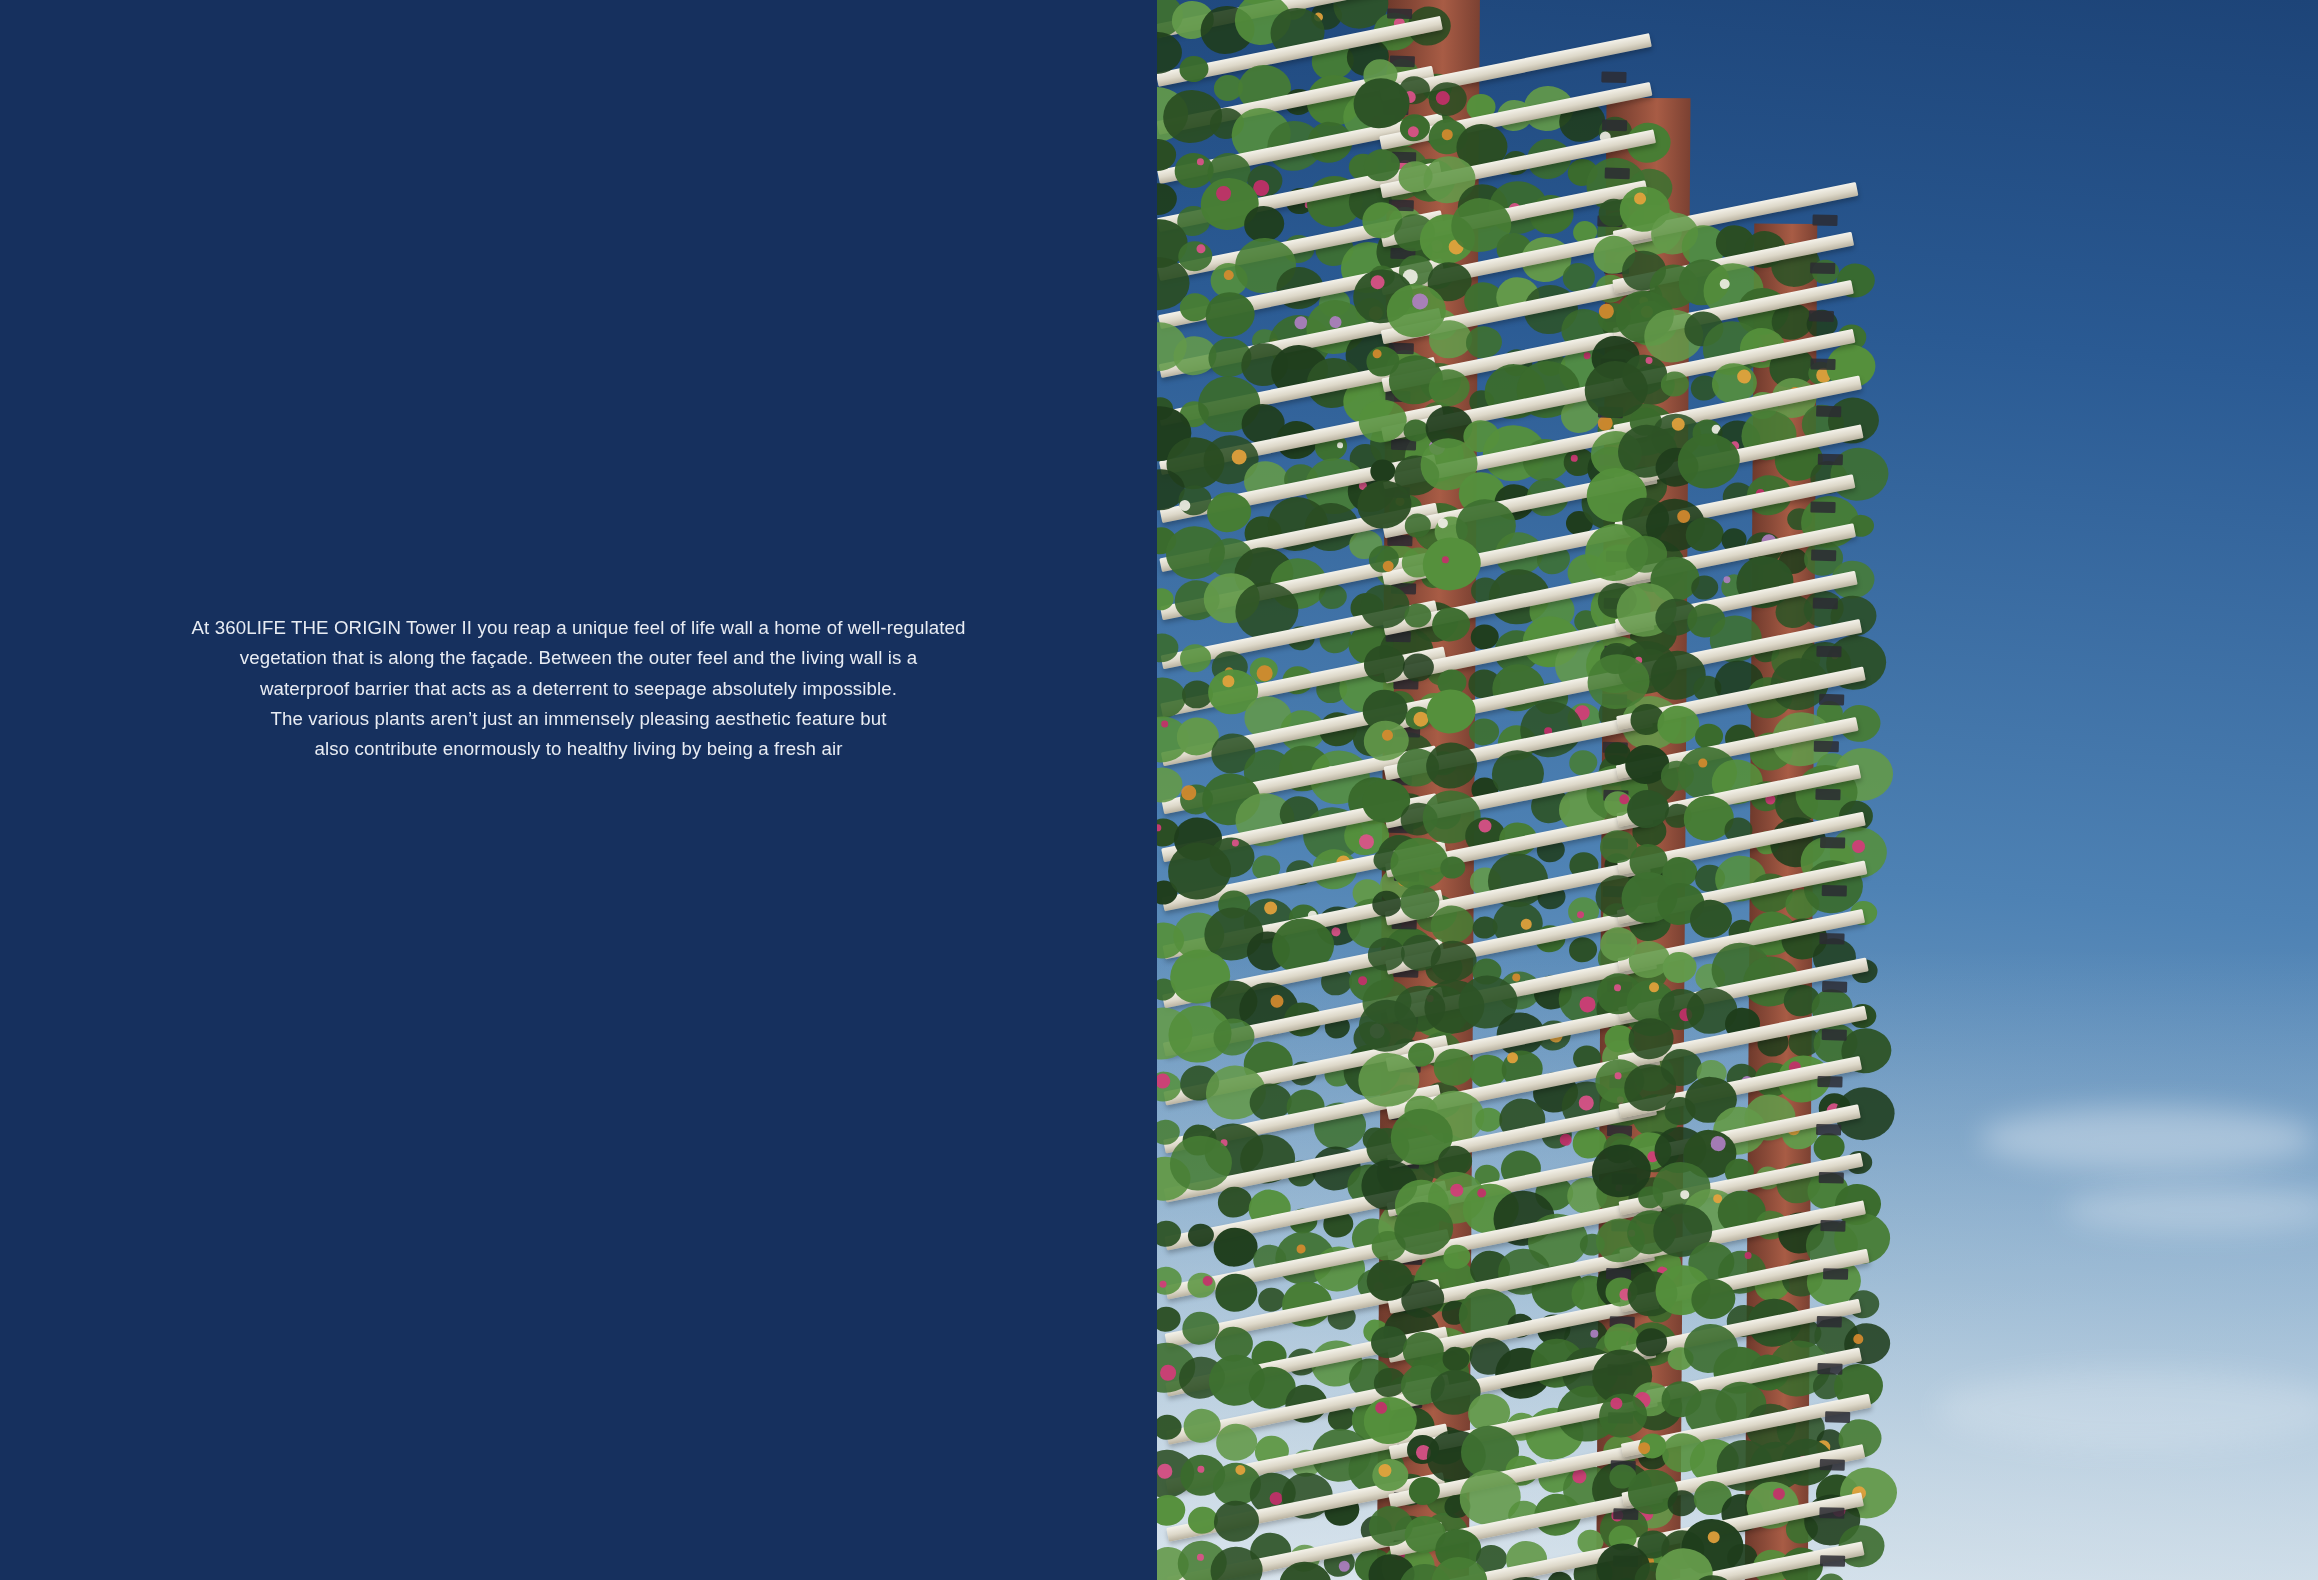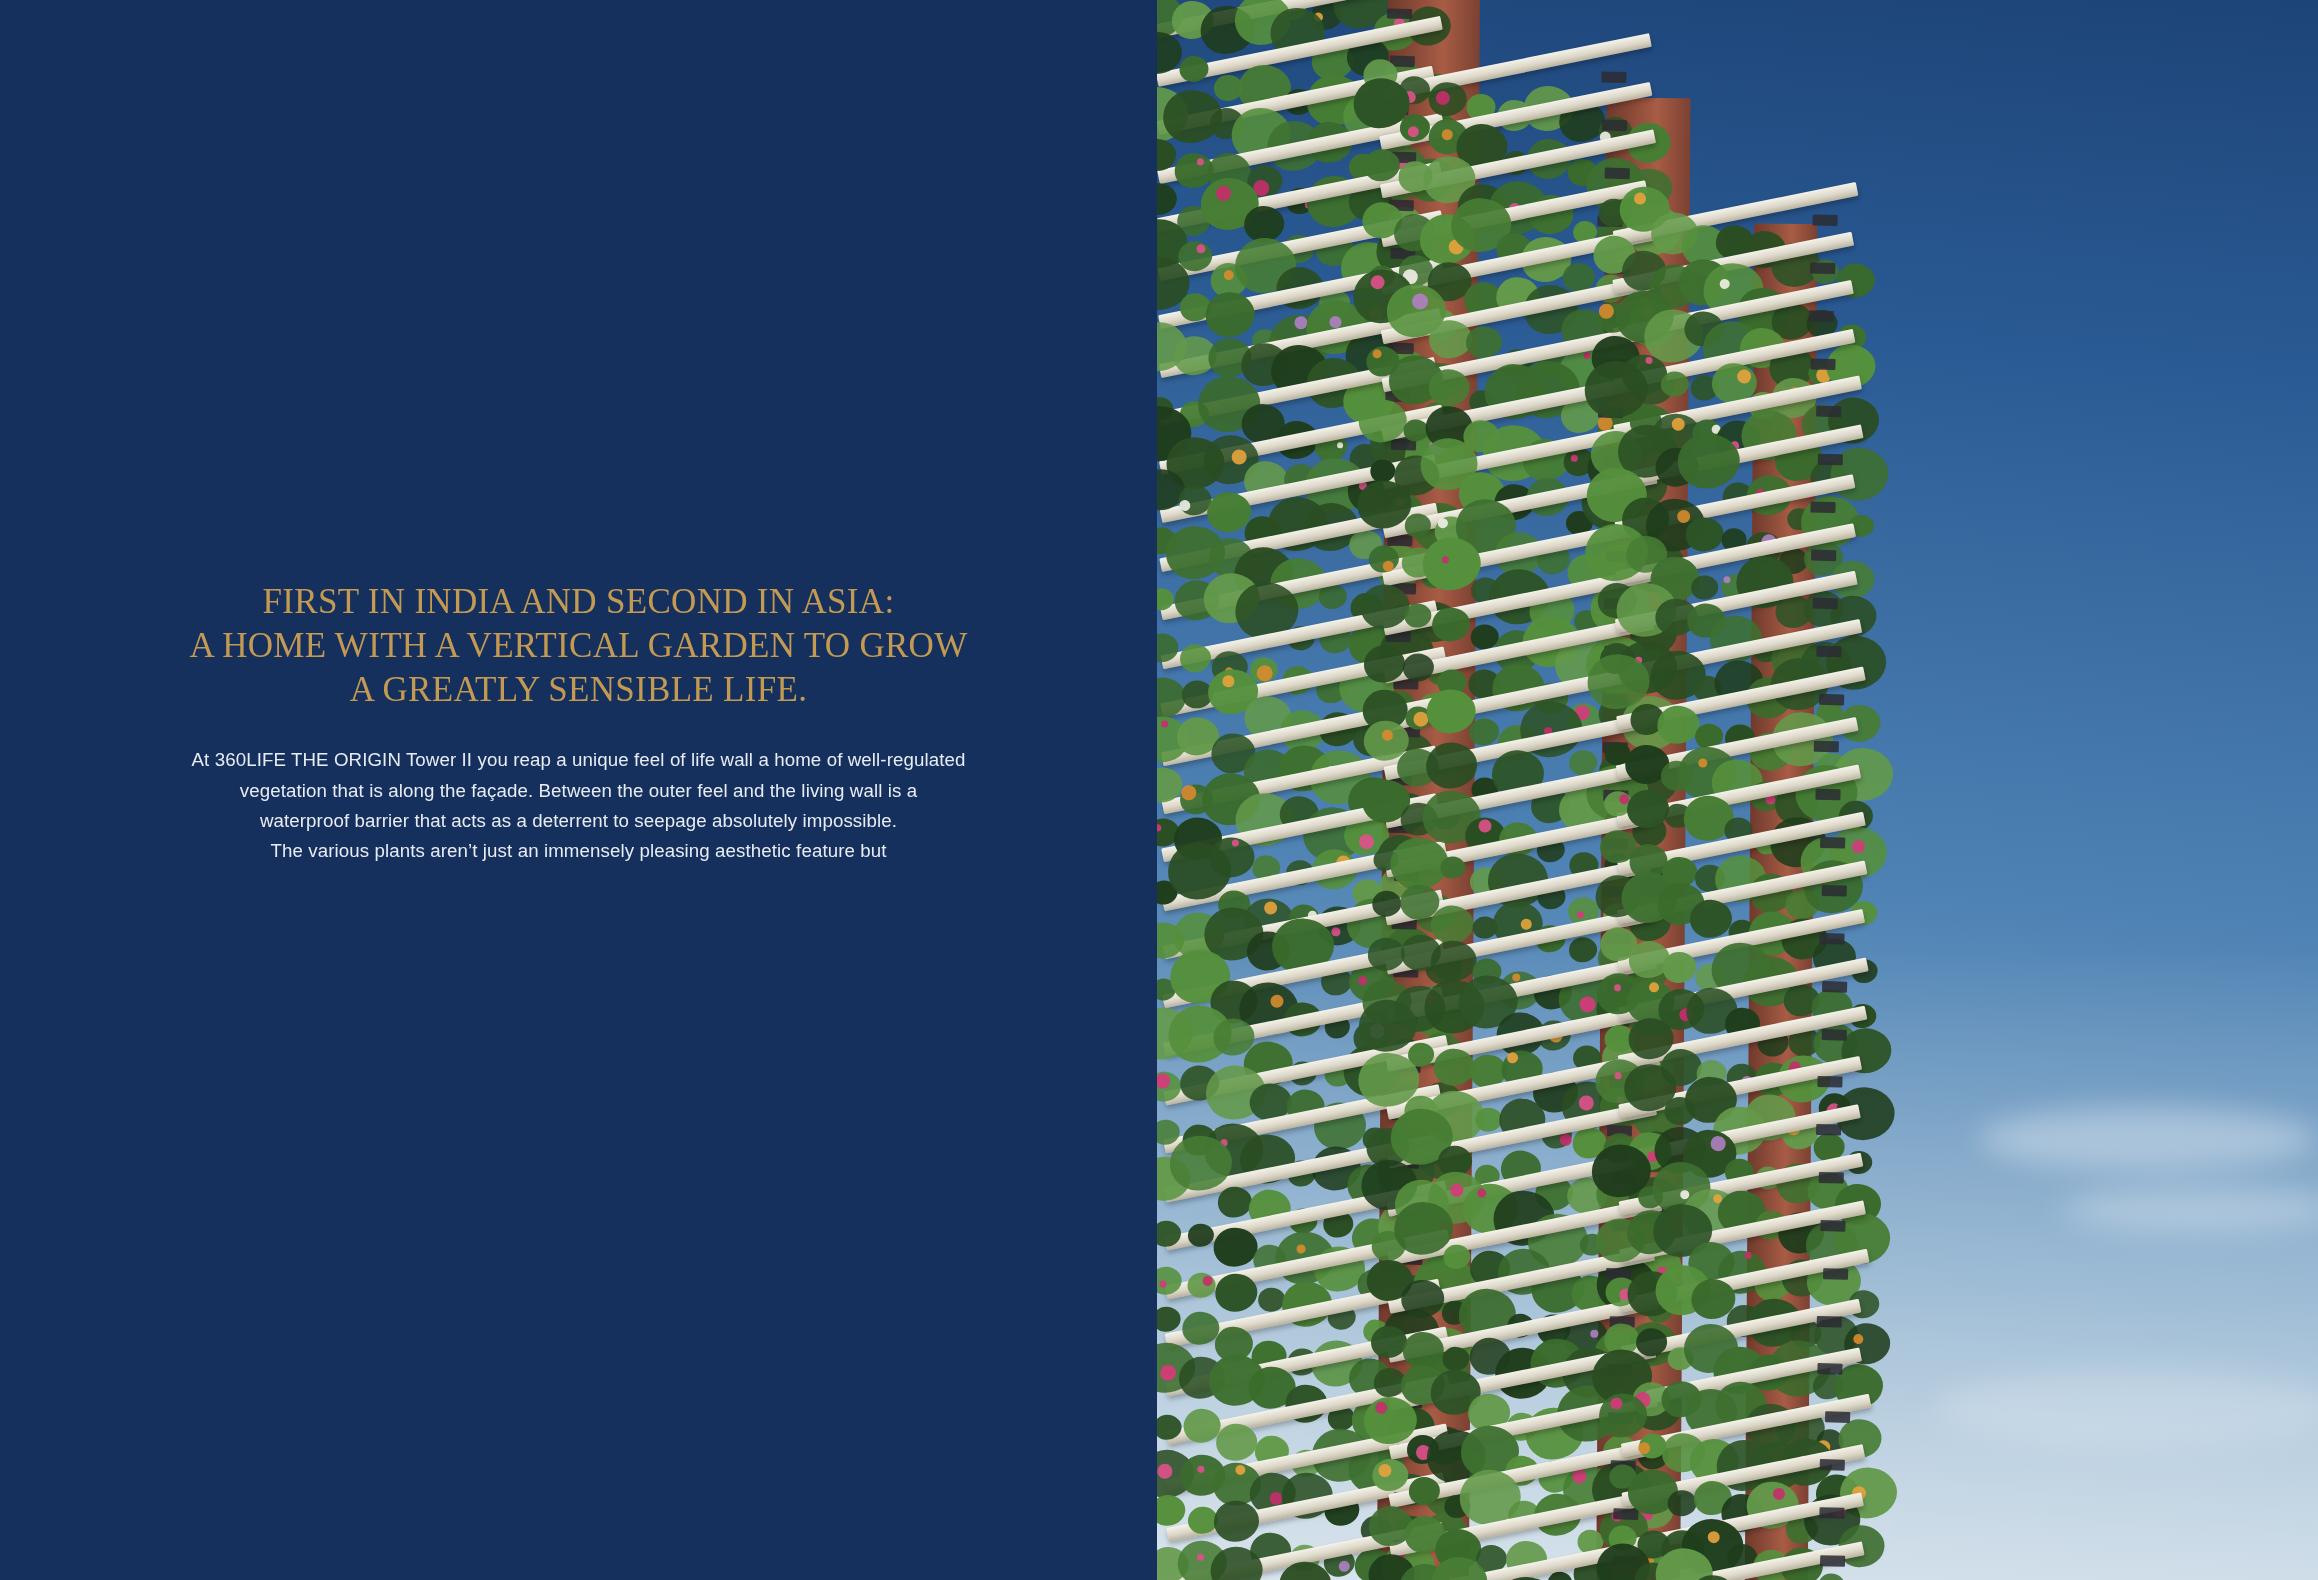--- a/index.html
+++ b/index.html
@@ -151,31 +151,27 @@
   }
 </style>
 </head>
 <body>
 
 <div class="page">
 
   <section class="left-panel">
     <div class="left-inner">
 
-      <h1 class="headline">
-        <span class="hl-line">FIRST IN INDIA AND SECOND IN ASIA:</span>
-        <span class="hl-line">A HOME WITH A VERTICAL GARDEN TO GROW</span>
-        <span class="hl-line">A GREATLY SENSIBLE LIFE.</span>
-      </h1>
 
       <p class="body-copy">
         <span class="bc-line">At 360LIFE THE ORIGIN Tower II you reap a unique  feel of life wall a home of well-regulated</span>
         <span class="bc-line">vegetation that is along the façade. Between  the outer feel and the living wall is a</span>
         <span class="bc-line">waterproof barrier that acts as a deterrent to seepage absolutely impossible.</span>
         <span class="bc-line">The various plants  aren’t just an immensely pleasing aesthetic feature but</span>
+        <span class="bc-line">also contribute enormously to healthy living by being a fresh air</span>
       </p>
 
     </div>
   </section>
 
   <section class="right-panel">
     <div class="sky-haze"></div>
     <div class="cloud c1"></div>
     <div class="cloud c2"></div>
     <div class="cloud c3"></div>

